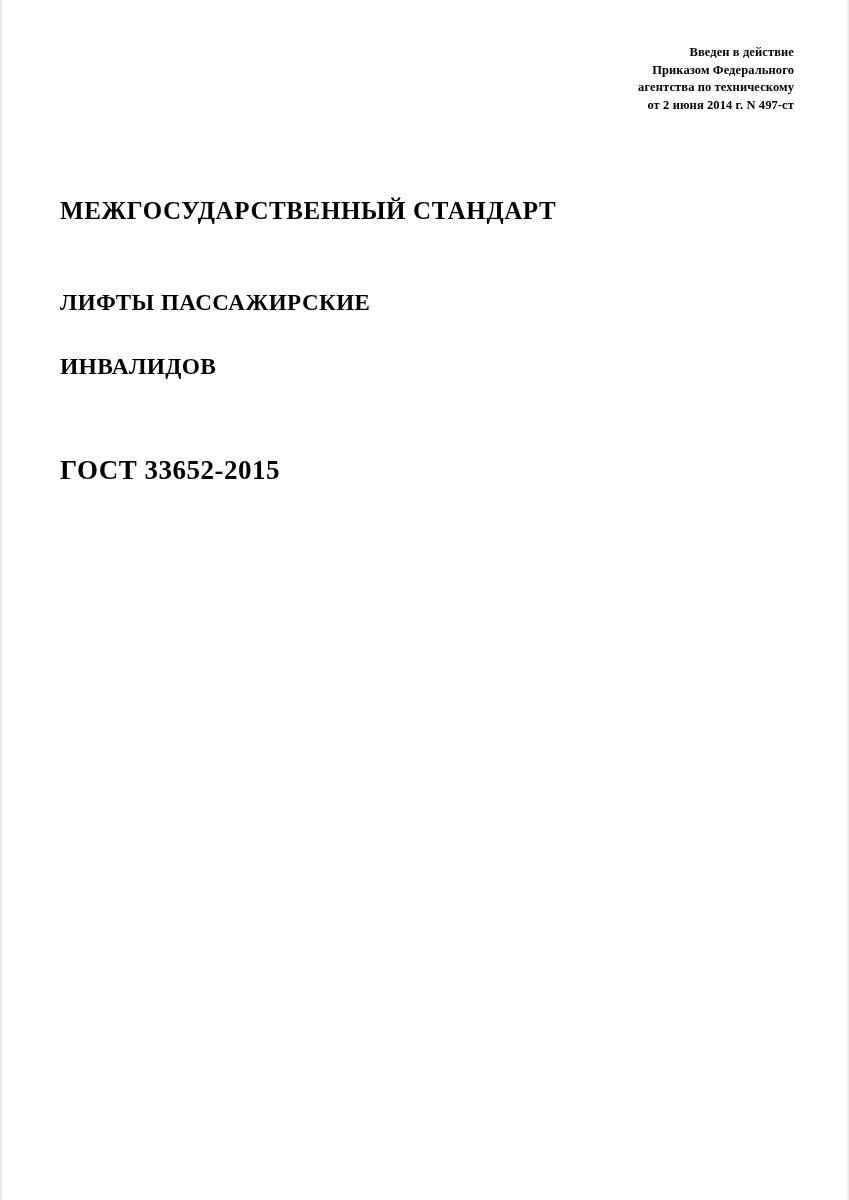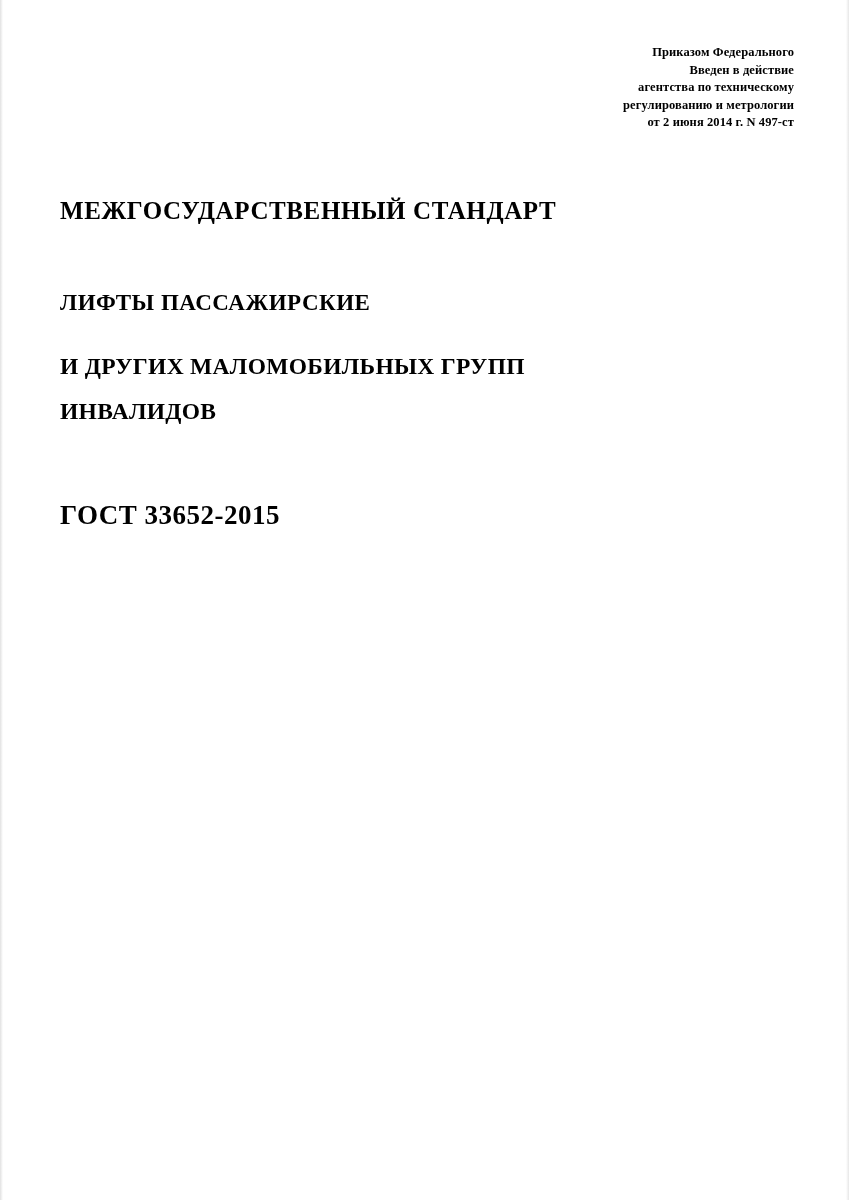--- a/index.html
+++ b/index.html
@@ -92,35 +92,33 @@
     margin: 0;
   }
   .doc-number .line { display: block; margin-top: 16px; }
 </style>
 </head>
 <body>
 
 <div class="page">
 
   <div class="approval-block">
+    <span class="line">Введен в действие</span>
     <span class="line">Приказом Федерального</span>
-    <span class="line">Введен в действие</span>
     <span class="line">агентства по техническому</span>
-    <span class="line">регулированию и метрологии</span>
     <span class="line">от 2 июня 2014 г. N 497-ст</span>
   </div>
 
   <div class="title-block">
 
     <div class="doc-kind">МЕЖГОСУДАРСТВЕННЫЙ СТАНДАРТ</div>
 
     <div class="doc-subject">ЛИФТЫ ПАССАЖИРСКИЕ</div>
 
     <div class="doc-scope">
-      <span class="line">И ДРУГИХ МАЛОМОБИЛЬНЫХ ГРУПП</span>
       <span class="line">ИНВАЛИДОВ</span>
     </div>
 
     <div class="doc-number">
       <span class="line">ГОСТ 33652-2015</span>
     </div>
 
   </div>
 
 </div>

